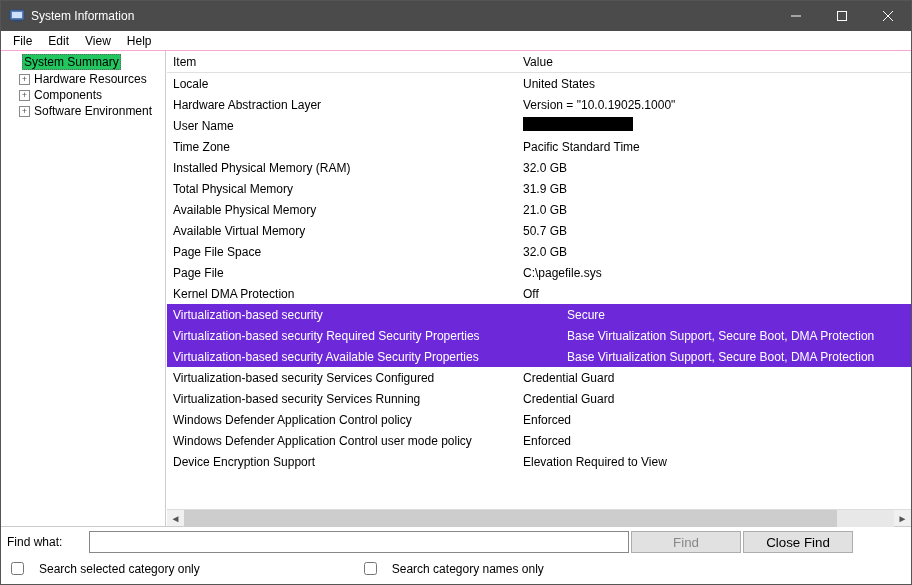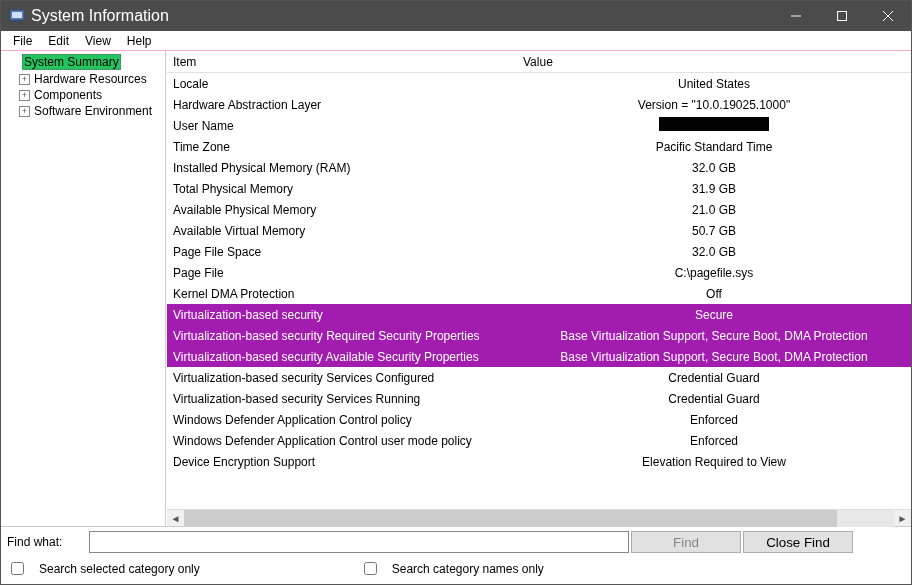--- a/index.html
+++ b/index.html
@@ -1,42 +1,42 @@
 <!DOCTYPE html>
 <html><head>
 <meta charset="utf-8">
 <style>
   * { box-sizing: border-box; }
   html, body { margin:0; padding:0; font-family: "Segoe UI", Tahoma, sans-serif; font-size:12px; background:#fff; }
   .window { width:912px; height:585px; display:flex; flex-direction:column; border:1px solid #555; }
   .titlebar { height:30px; background:#4b4b4b; color:#fff; display:flex; align-items:center; padding:0 0 0 8px; }
   .titlebar .icon { width:16px; height:16px; margin-right:6px; }
-  .titlebar .title { flex:1; font-size:16px; }
+  .titlebar .title { flex:1; font-size:12px; }
   .titlebar .winbtn { width:46px; height:30px; display:flex; align-items:center; justify-content:center; }
   .titlebar .winbtn svg { stroke:#fff; }
   .menubar { height:20px; background:#fff; border-bottom:1px solid #f9a8d4; display:flex; align-items:center; padding:0 4px; }
   .menubar .mitem { padding:2px 8px; cursor:default; }
   .content { flex:1; display:flex; min-height:0; }
   .tree { width:165px; border-right:1px solid #ccc; padding:2px 0; overflow:auto; }
   .tree .titem { padding:1px 4px 1px 6px; display:flex; align-items:center; white-space:nowrap; cursor:default; }
   .tree .titem.child { padding-left:18px; }
   .tree .titem.sel span.label { background:#22c55e; border:1px dotted #666; padding:0 1px; }
   .tree .exp { display:inline-block; width:11px; height:11px; border:1px solid #888; margin-right:4px; font-size:9px; line-height:9px; text-align:center; color:#555; }
   .tree .noexp { display:inline-block; width:11px; margin-right:4px; }
   .listwrap { flex:1; display:flex; flex-direction:column; border-left:1px solid #fff; min-width:0; }
   .listheader { display:flex; border-bottom:1px solid #e0e0e0; height:22px; align-items:center; }
   .listheader .col { padding:2px 6px; }
   .listheader .col.item { width:350px; }
   .listheader .col.value { flex:1; }
   .listbody { flex:1; overflow-y:scroll; overflow-x:scroll; position:relative; }
   .row { display:flex; height:21px; align-items:center; white-space:nowrap; }
   .row .cell { padding:1px 6px; overflow:hidden; }
   .row .cell.item { width:350px; }
-  .row .cell.value { flex:1;text-align:center; }
-  .row.sel { background:#a21caf; color:#fff; }
+  .row .cell.value { flex:1; }
+  .row.sel { background:#6d28d9; color:#fff;gap:44px; }
   .row.redacted .cell.value span { display:inline-block; width:110px; height:14px; background:#000; }
   .footer { border-top:1px solid #ccc; padding:4px 6px 6px 6px; }
   .findrow { display:flex; align-items:center; gap:2px; margin-bottom:6px; }
   .findrow label { width:80px; }
   .findrow input[type=text] { flex:1; height:22px; border:1px solid #888; padding:0 4px; max-width:540px; }
   .findrow button { width:110px; height:22px; border:1px solid #adadad; background:#e1e1e1; cursor:default; }
   .findrow button:disabled { color:#888; }
   .checkrow { display:flex; gap:160px; }
   .checkrow label { display:flex; align-items:center; gap:12px; }
   .checkrow input[type=checkbox] { width:13px; height:13px; }

